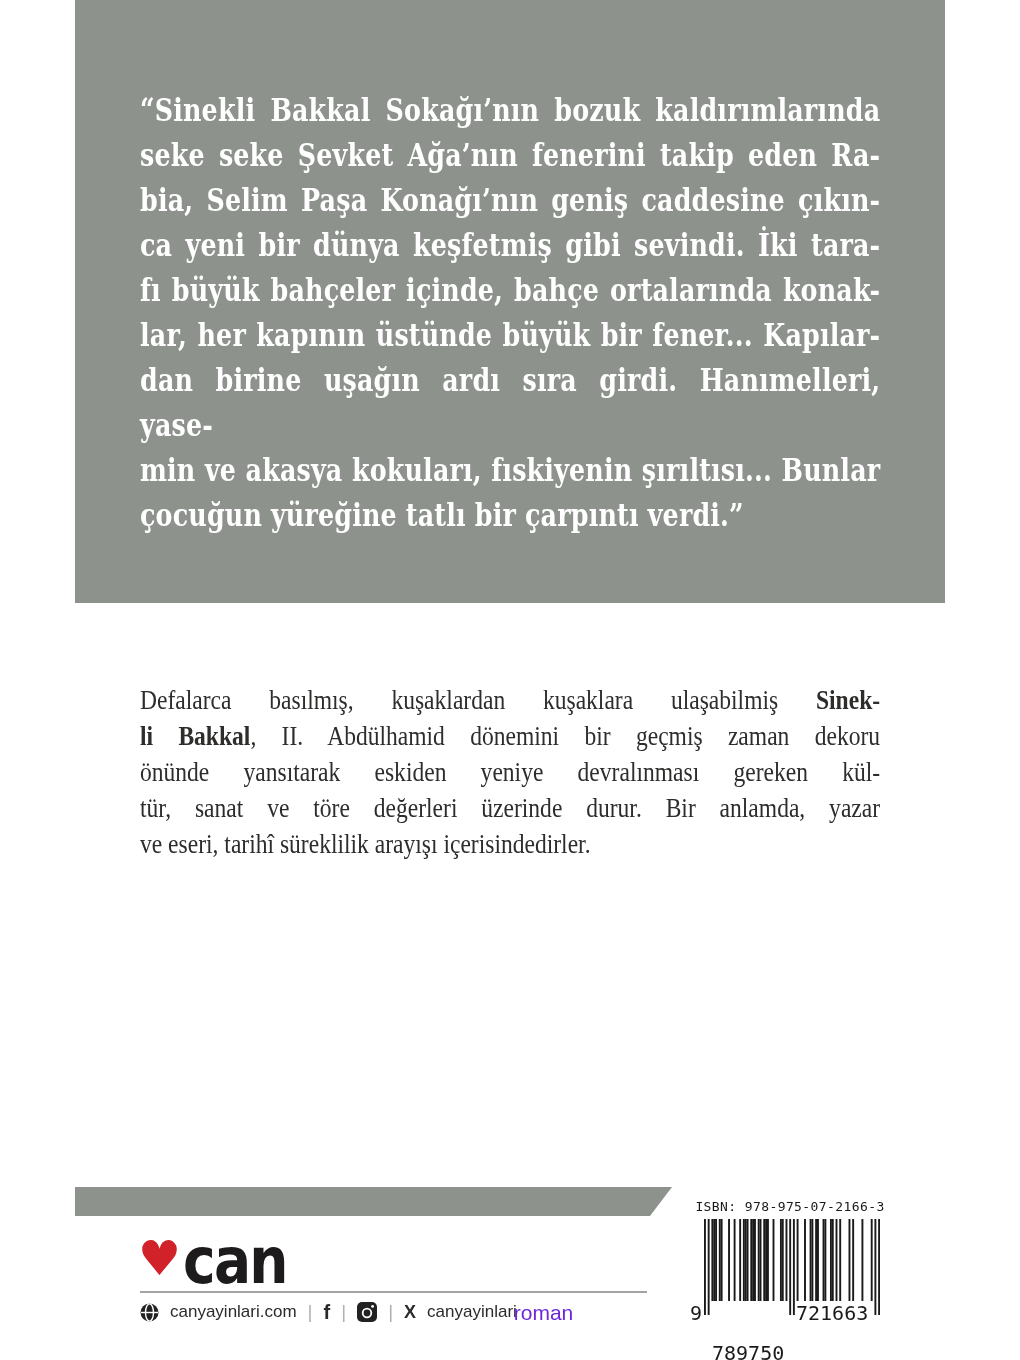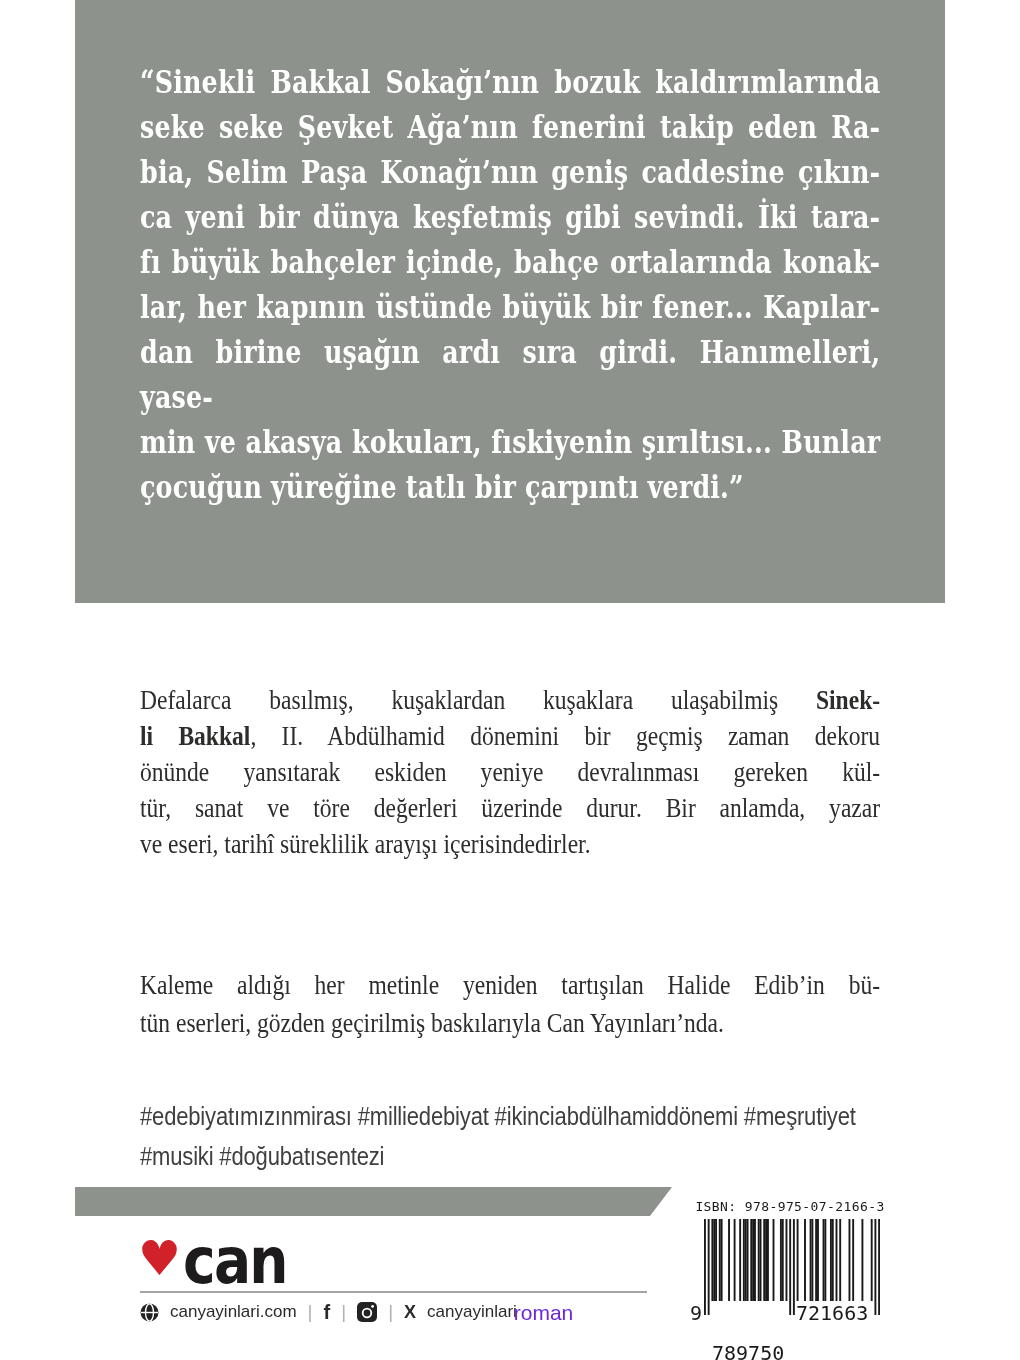--- a/index.html
+++ b/index.html
@@ -1,21 +1,21 @@
 <!DOCTYPE html>
 <html style="--gray-block: #8d928c; --quote-text: #ffffff; --body-text: #2e2d2c; --hashtag-text: #3f3f3f; --heart-red: #d12129; --logo-black: #1d1b1c; --rule-gray: #a3a3a3; --barcode-ink: #1a1a1a;"><head>
 <meta charset="utf-8">
 <style>
   html,body{margin:0;padding:0;background:#fff;}
   .page{position:relative;width:1020px;height:1360px;background:#fff;overflow:hidden;
         font-family:"Liberation Serif",serif;}
 
   
   .quote-block{position:absolute;left:75px;top:0;width:870px;height:603px;
-               background:var(--gray-block,#8d928c);padding:60px 0 0 65px;box-sizing:border-box;}
+               background:var(--gray-block,#8d928c);padding:88px 0 0 65px;box-sizing:border-box;}
   .qline{width:905px;transform:scaleX(0.818);transform-origin:0 0;
          font-family:"DejaVu Serif",serif;font-weight:bold;font-size:31px;line-height:45px;
          color:var(--quote-text,#ffffff);text-align:justify;text-align-last:justify;
          letter-spacing:0.2px;white-space:normal;}
   .qline.qlast{text-align-last:left;}
 
   
   .synopsis{position:absolute;left:140px;top:682px;width:740px;}
   .bline{width:880px;transform:scaleX(0.841);transform-origin:0 0;
          font-family:"Liberation Serif",serif;font-size:28px;line-height:36px;
@@ -84,29 +84,21 @@
 
   <section class="synopsis">
     <div class="bline j"><span>Defalarca basılmış, kuşaklardan kuşaklara ulaşabilmiş </span><b>Sinek-</b></div>
     <div class="bline j"><b>li Bakkal</b><span>, II. Abdülhamid dönemini bir geçmiş zaman dekoru</span></div>
     <div class="bline j">önünde yansıtarak eskiden yeniye devralınması gereken kül-</div>
     <div class="bline j">tür, sanat ve töre değerleri üzerinde durur. Bir anlamda, yazar</div>
     <div class="bline">ve eseri, tarihî süreklilik arayışı içerisindedirler.</div>
   </section>
 
 
-  <section class="promo">
-    <div class="bline j">Kaleme aldığı her metinle yeniden tartışılan Halide Edib’in bü-</div>
-    <div class="bline">tün eserleri, gözden geçirilmiş baskılarıyla Can Yayınları’nda.</div>
-  </section>
 
-  <section class="hashtags">
-    <div class="hline">#edebiyatımızınmirası #milliedebiyat #ikinciabdülhamiddönemi #meşrutiyet</div>
-    <div class="hline">#musiki #doğubatısentezi</div>
-  </section>
 
   <div class="footer-bar"></div>
 
   <div class="logo">
     <span class="heart">♥</span>
     <span class="logo-text">can</span>
   </div>
 
   <div class="rule"></div>
 

